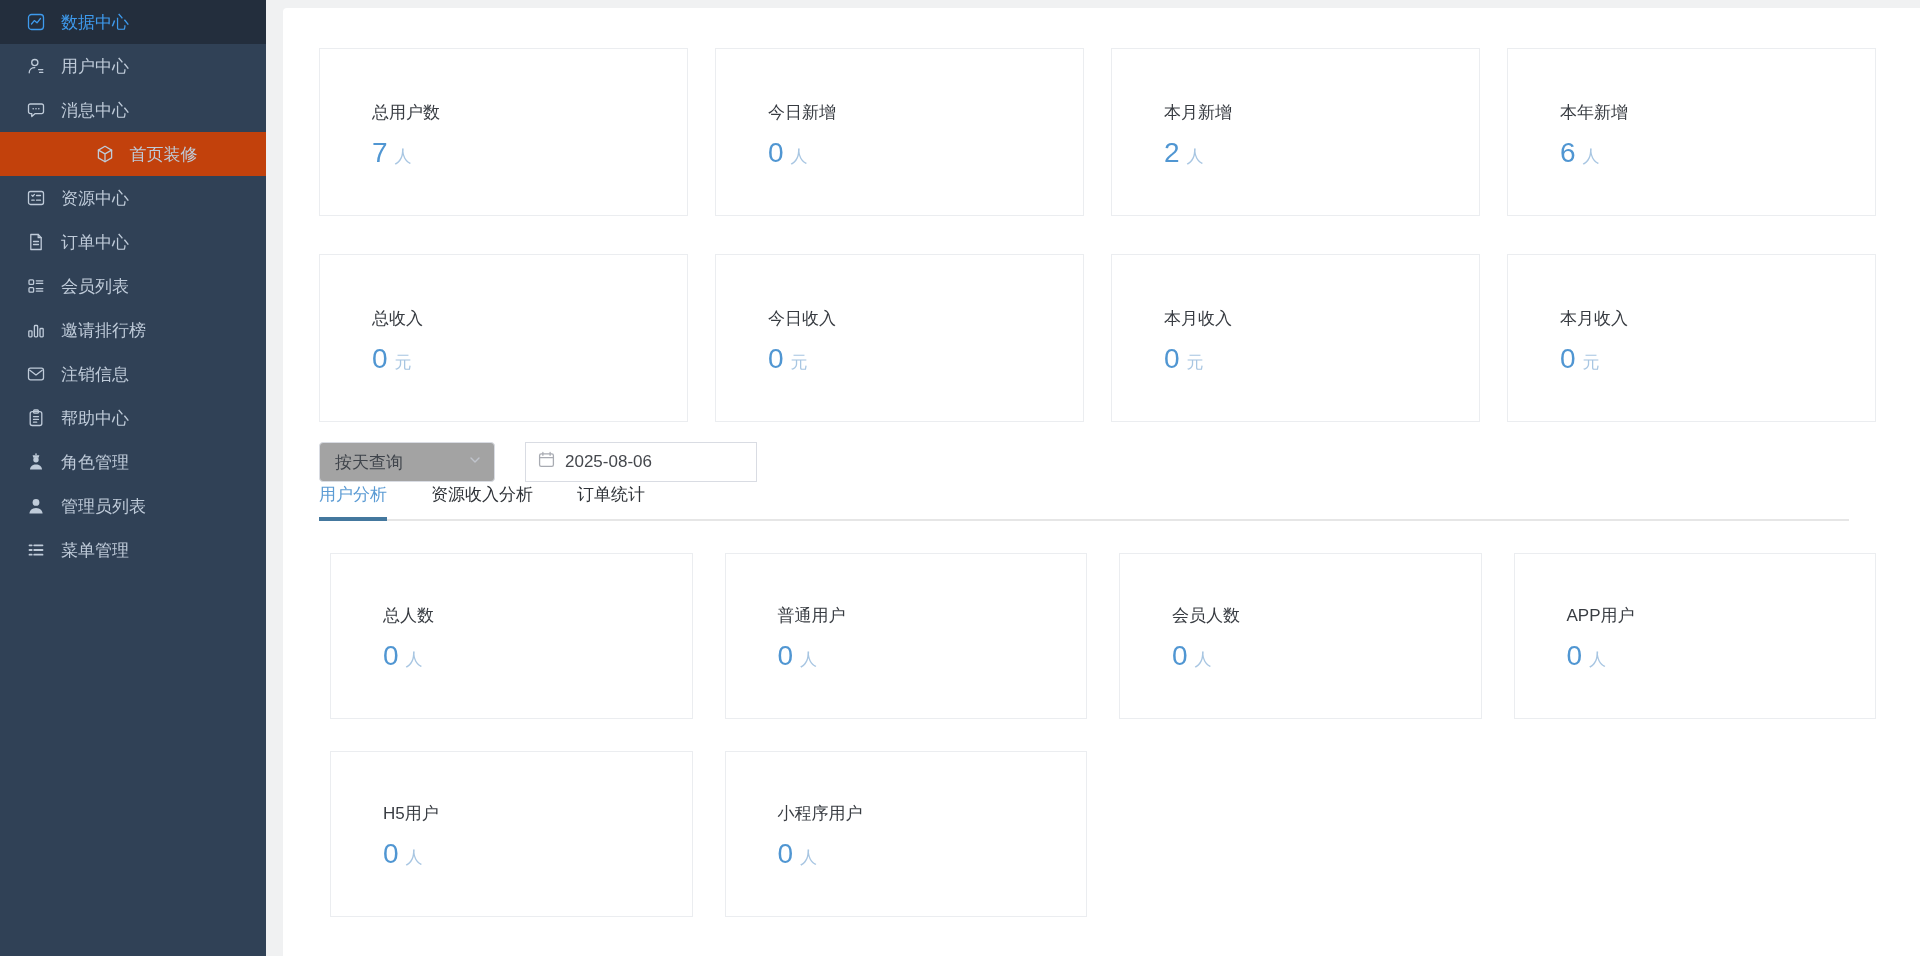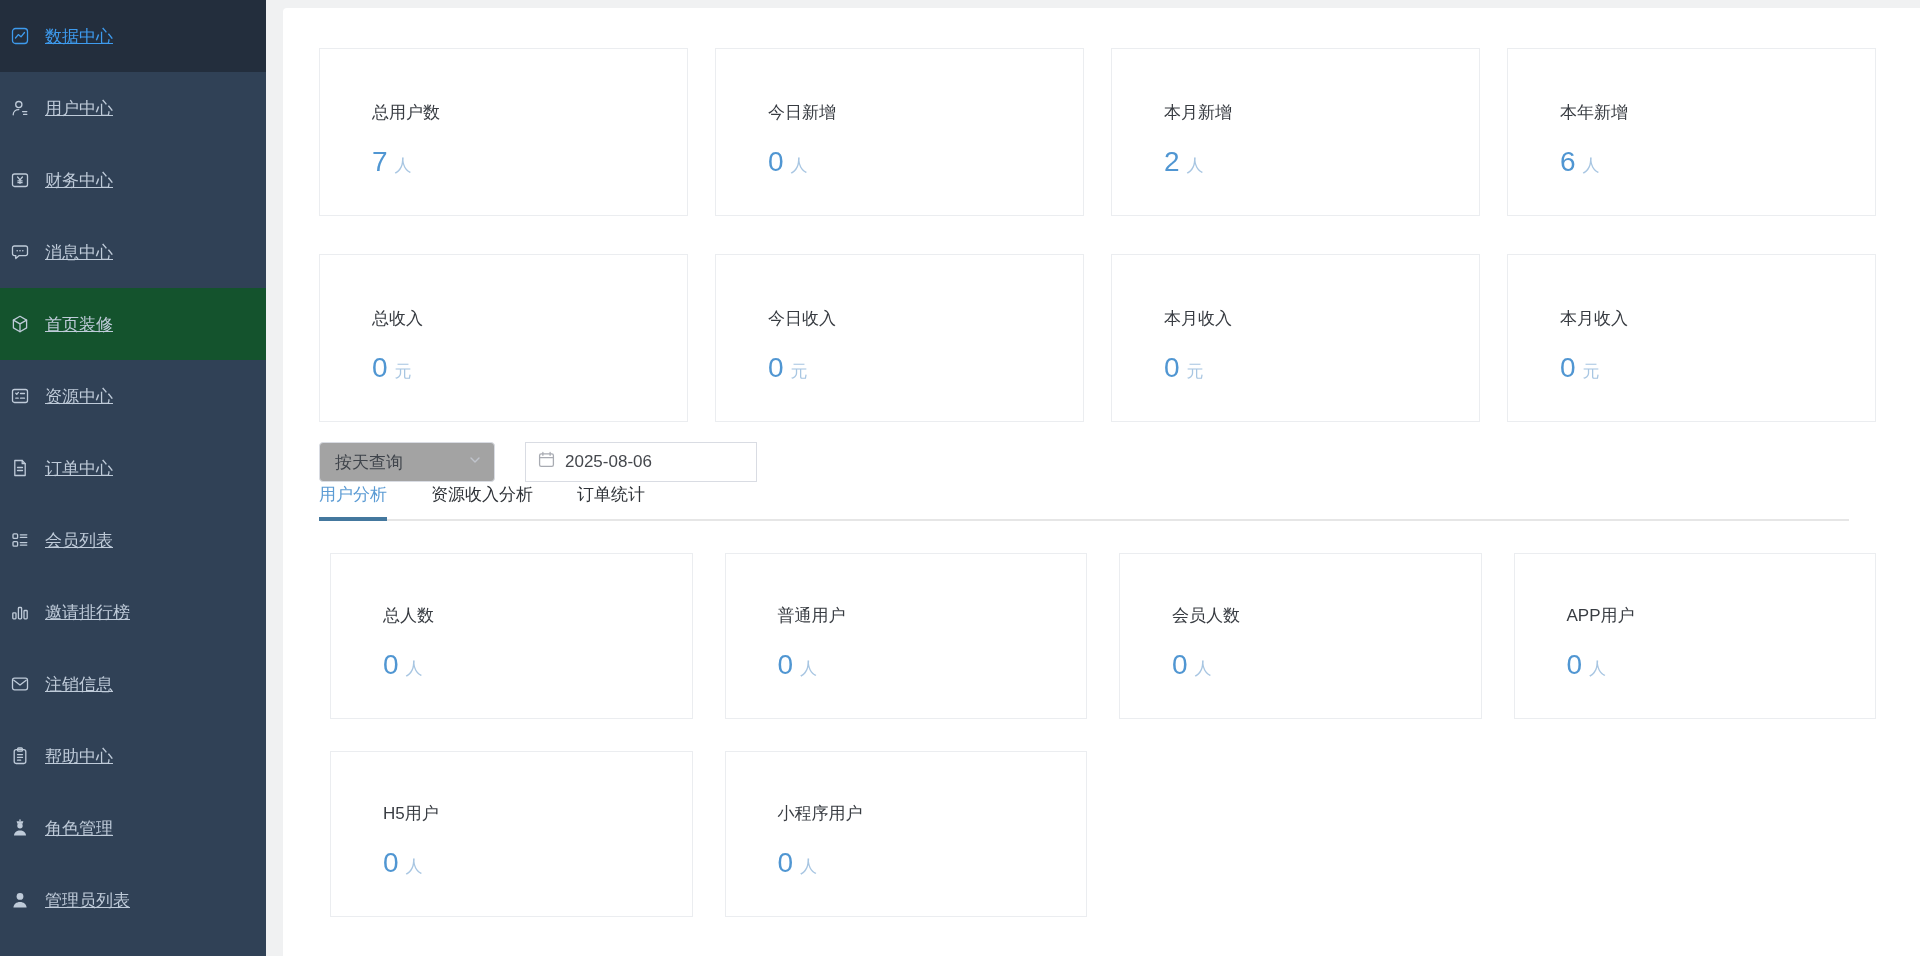--- a/index.html
+++ b/index.html
@@ -1,37 +1,37 @@
 <!DOCTYPE html>
 <html><head>
 <meta charset="utf-8">
 <style>
   html,body{margin:0;padding:0;width:1920px;height:956px;overflow:hidden;
     background:#f0f1f2;font-family:"Liberation Sans","DejaVu Sans",sans-serif;}
   .app{display:flex;width:1920px;height:956px;}
 
   
   .sidebar{width:266px;flex-shrink:0;background:#304156;height:956px;overflow:hidden;}
-  .side-item{height:72px;display:flex;align-items:center;padding-left:10px;gap:15px;
-    color:#bfcbd9;font-size:17px;cursor:pointer;white-space:nowrap;text-decoration:underline;}
+  .side-item{height:44px;display:flex;align-items:center;padding-left:26px;gap:15px;
+    color:#bfcbd9;font-size:17px;cursor:pointer;white-space:nowrap;}
   .side-item .icn{width:20px;height:20px;display:flex;align-items:center;justify-content:center;}
   .side-item svg{width:20px;height:20px;}
   .side-item.active{background:#232e3d;color:#3e9bee;}
-  .side-item.hovered{background:#14532d;}
+  .side-item.hovered{background:#c2410c;justify-content:center;}
 
   
   .main{flex:1;padding:8px 0 0 17px;}
   .panel{background:#fff;border-radius:4px 0 0 0;height:948px;box-sizing:border-box;
     padding:40px 44px 0 36px;overflow:hidden;}
 
   .grid4{display:grid;grid-template-columns:repeat(4,1fr);column-gap:27px;row-gap:38px;}
   .card{background:#fff;border:1px solid #ebedf0;height:168px;box-sizing:border-box;
     padding:52px 0 0 52px;}
   .card .lbl{font-size:17px;color:#383c42;}
-  .card .val{margin-top:22px;}
+  .card .val{margin-top:13px;}
   .num{font-size:28px;color:#5096d2;}
   .unit{font-size:17px;color:#a8c6e2;margin-left:7px;}
 
   
   .filter-row{margin-top:20px;display:flex;align-items:center;gap:30px;}
   .select-box{width:176px;height:40px;border:1px solid #d9dce3;border-radius:4px;
     box-sizing:border-box;display:flex;align-items:center;justify-content:space-between;
     padding:0 12px 0 15px;font-size:17px;color:#3f444b;background:#a3a3a3;cursor:pointer;}
   .date-box{width:232px;height:40px;border:1px solid #d9dce3;border-radius:0;
     box-sizing:border-box;display:flex;align-items:center;gap:10px;padding-left:12px;
@@ -72,29 +72,20 @@
       <span class="icn">
         <svg viewBox="0 0 20 20" fill="none" stroke="currentColor" stroke-width="1.3" stroke-linecap="round" stroke-linejoin="round">
             <circle cx="8.8" cy="6.6" r="3.1"></circle>
             <path d="M3.2 16.8c0-3.4 2.6-5.2 5.6-5.2"></path>
             <path d="M12.6 13.6h4.2M13.6 16.4h3.2"></path>
           </svg>
       </span>
       <span>用户中心</span>
     </div>
 
-    <div class="side-item">
-      <span class="icn">
-        <svg viewBox="0 0 20 20" fill="none" stroke="currentColor" stroke-width="1.3" stroke-linecap="round" stroke-linejoin="round">
-            <rect x="2.5" y="4" width="15" height="12.5" rx="2"></rect>
-            <path d="M7.6 7l2.4 2.8L12.4 7M10 9.8v3.6M7.9 10.9h4.2M7.9 12.7h4.2"></path>
-          </svg>
-      </span>
-      <span>财务中心</span>
-    </div>
 
     <div class="side-item">
       <span class="icn">
         <svg viewBox="0 0 20 20" fill="none" stroke="currentColor" stroke-width="1.3" stroke-linecap="round" stroke-linejoin="round">
             <path d="M4.3 4h11.4a1.8 1.8 0 0 1 1.8 1.8v6a1.8 1.8 0 0 1-1.8 1.8H9.2l-3.4 2.9v-2.9H4.3a1.8 1.8 0 0 1-1.8-1.8v-6A1.8 1.8 0 0 1 4.3 4z"></path>
             <circle cx="7.2" cy="8.8" r=".8" fill="currentColor" stroke="none"></circle>
             <circle cx="10" cy="8.8" r=".8" fill="currentColor" stroke="none"></circle>
             <circle cx="12.8" cy="8.8" r=".8" fill="currentColor" stroke="none"></circle>
           </svg>
       </span>

